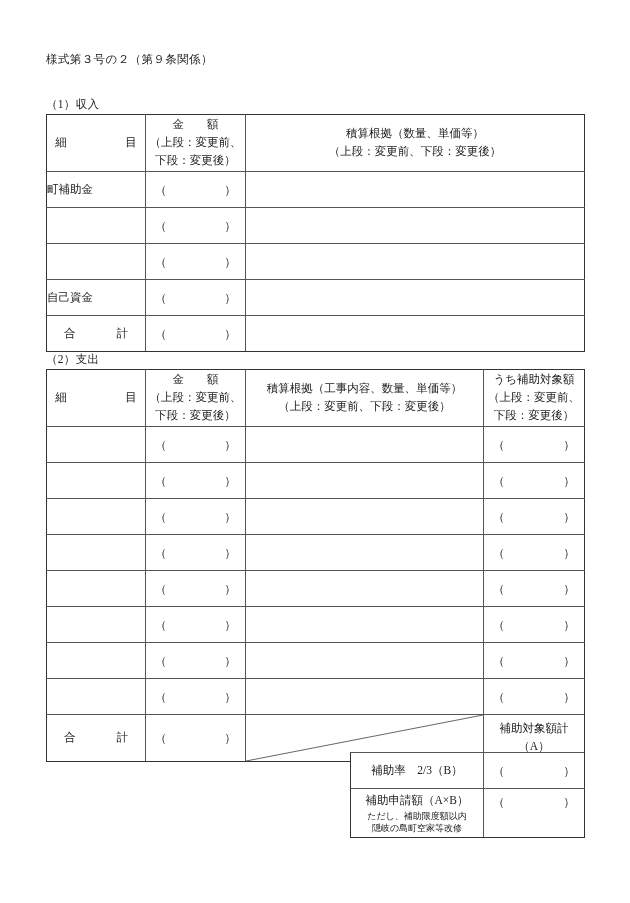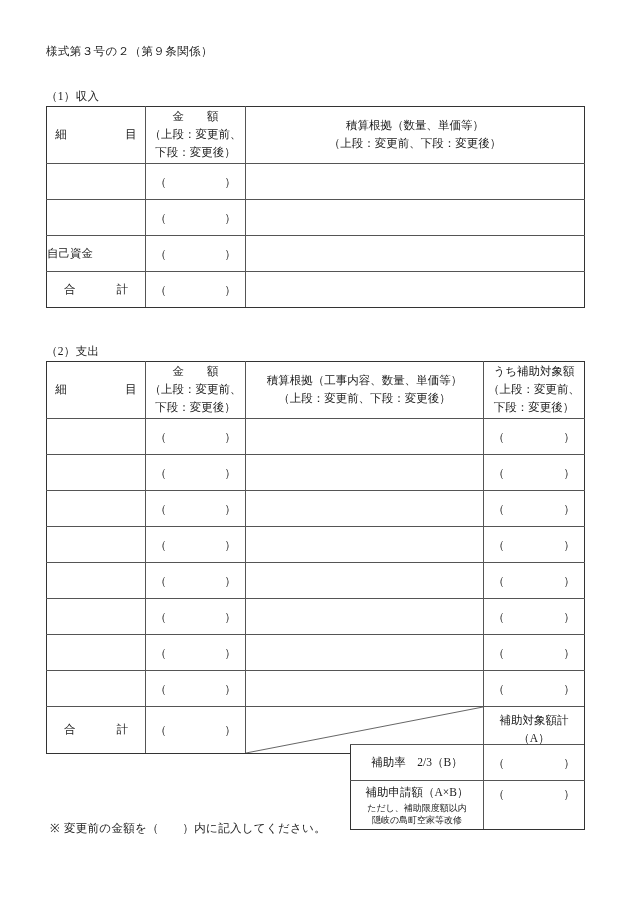--- a/index.html
+++ b/index.html
@@ -10,21 +10,21 @@
   body {
     width: 630px;
     height: 903px;
     font-family: "Liberation Serif", "DejaVu Serif", serif;
     color: #1a1a1a;
     position: relative;
     overflow: hidden;
   }
   .page {
     position: absolute;
-    left: 0; top: 0;
+    left: 0; top: 8px;
     width: 630px;
     height: 748px;
   }
 
   
   .form-no {
     position: absolute;
     left: 46px;
     top: 44px;
     font-size: 11.5px;
@@ -160,20 +160,30 @@
           <span class="l1">金　　額</span>
           <span class="l1">（上段：変更前、</span>
           <span class="l1">下段：変更後）</span>
         </td>
         <td class="hcell outer-t outer-r">
           <span class="l1">積算根拠（数量、単価等）</span>
           <span class="l1">（上段：変更前、下段：変更後）</span>
         </td>
       </tr>
 
+      <tr>
+        <td class="namecell outer-l" style="height:35px;">町補助金</td>
+        <td>
+          <span class="parens">
+            <span class="open">（</span>
+            <span class="close">）</span>
+          </span>
+        </td>
+        <td class="outer-r"></td>
+      </tr>
 
       <tr>
         <td class="namecell outer-l" style="height:35px;"></td>
         <td>
           <span class="parens">
             <span class="open">（</span>
             <span class="close">）</span>
           </span>
         </td>
         <td class="outer-r"></td>
@@ -428,18 +438,15 @@
           <span class="parens" style="padding-top:5px;">
             <span class="open">（</span>
             <span class="close">）</span>
           </span>
         </td>
       </tr>
     </tbody>
   </table>
 
   <div class="notes">
-    <span class="note">
-      <span class="mark">※</span><span>変更前の金額を（　　）内に記入してください。</span>
-    </span>
   </div>
 
 </div>
 
 </body></html>

